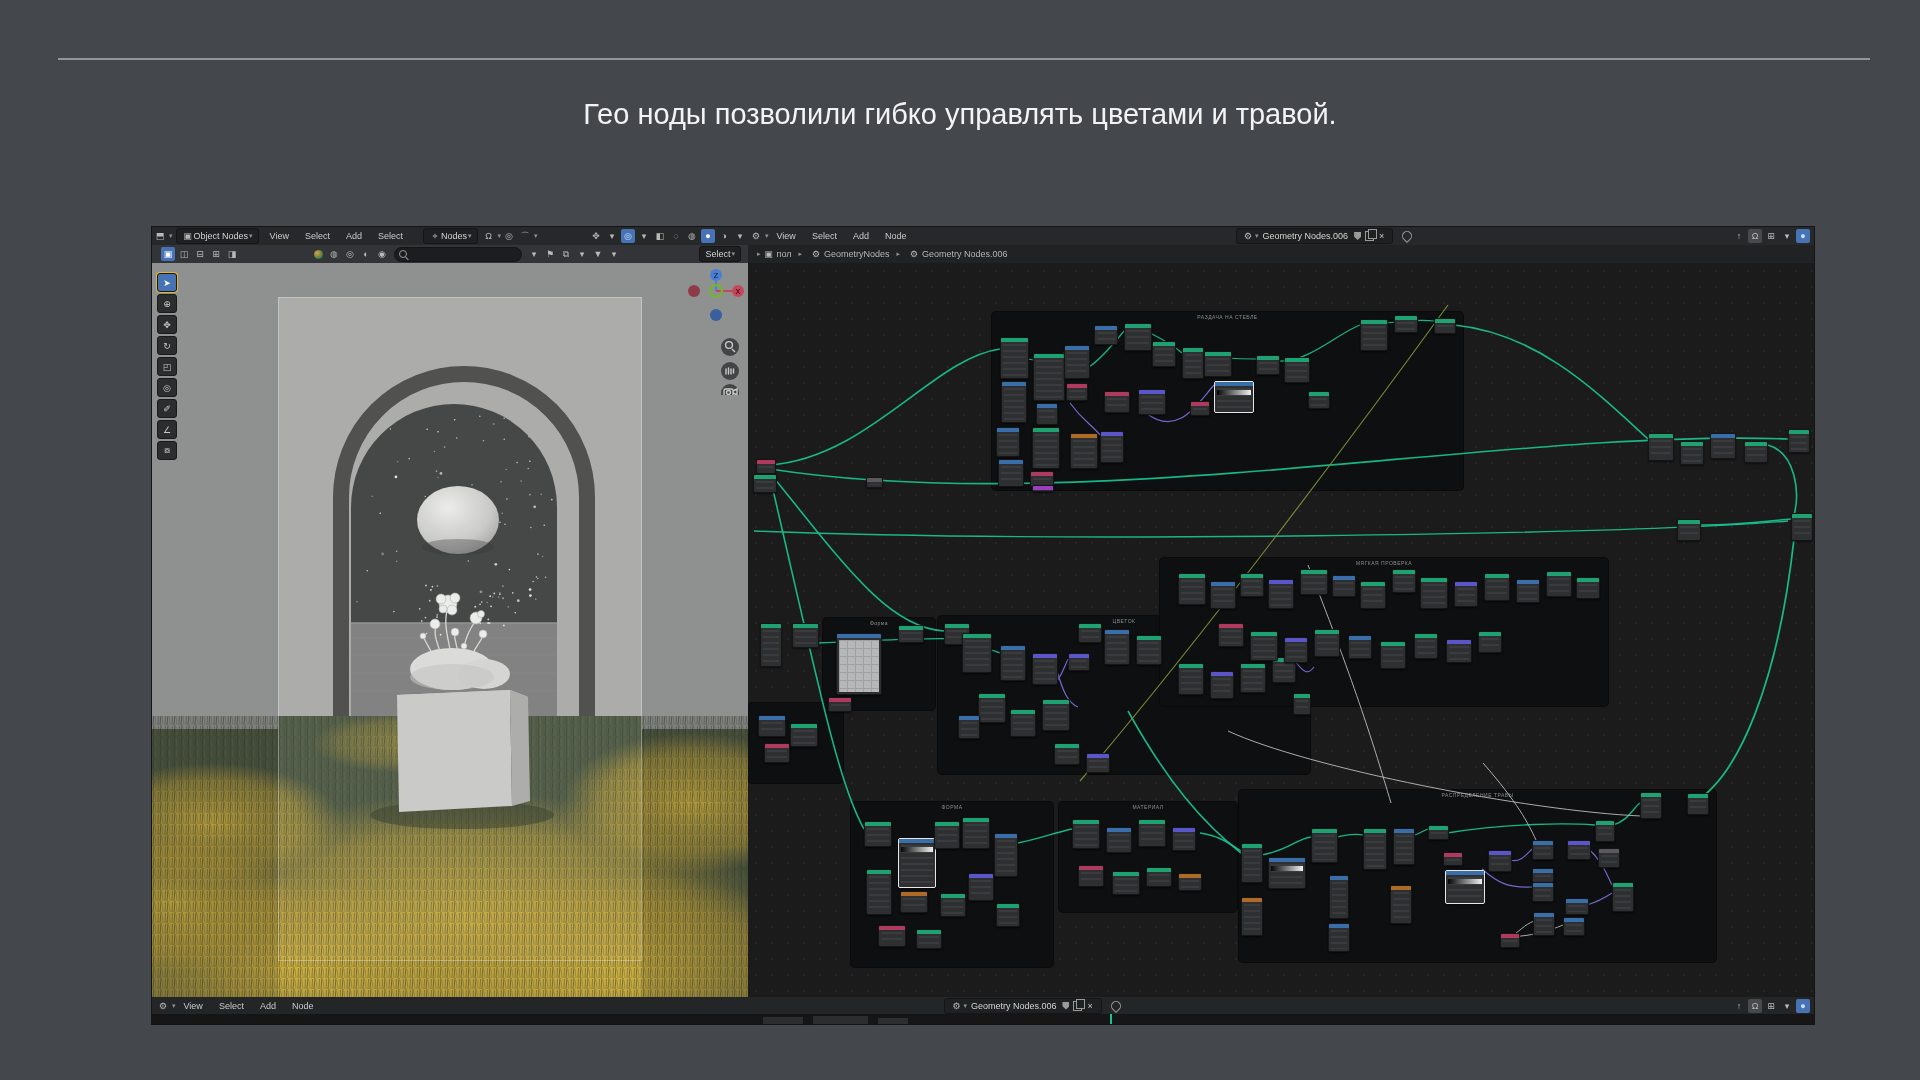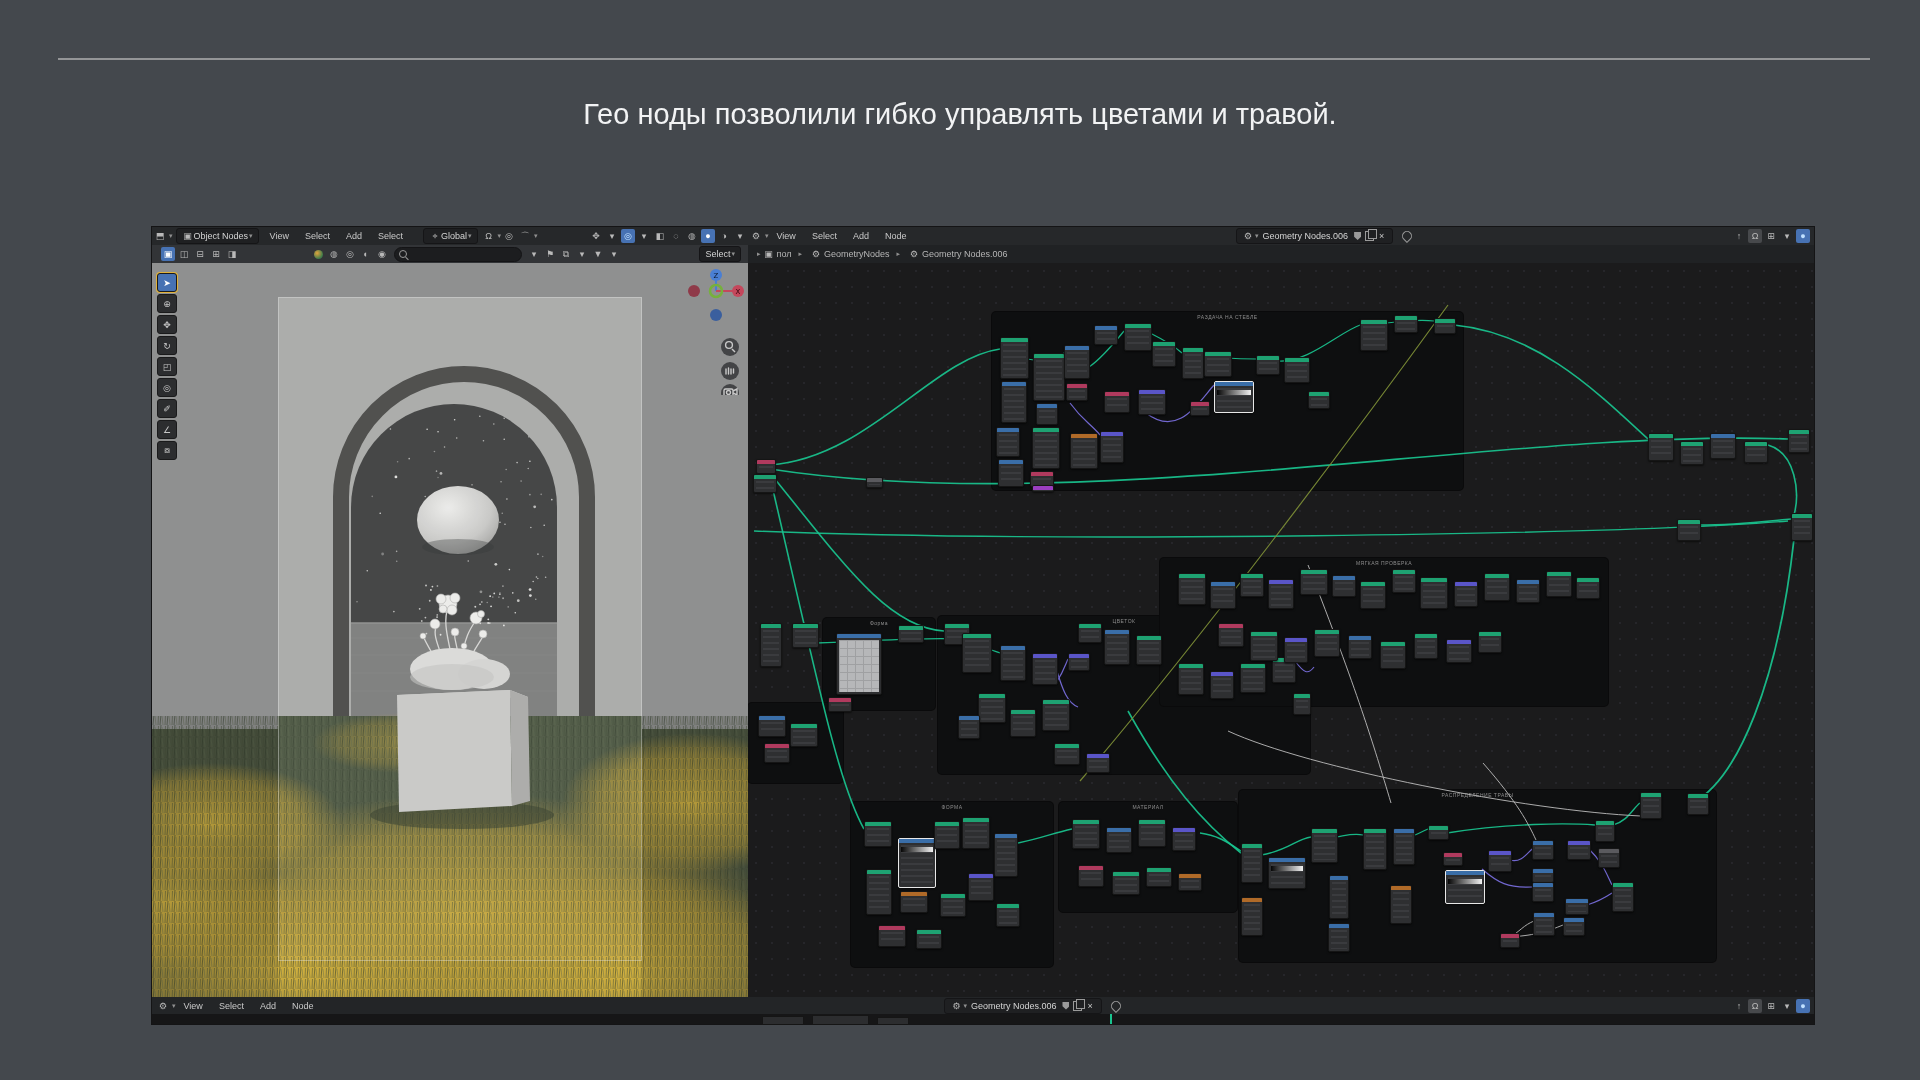--- a/index.html
+++ b/index.html
@@ -69,21 +69,21 @@
       <span class="icon">⬒</span>
         <span class="chev">▾</span>
       <span class="dd">
           <span class="icon" style="min-width:10px;">▣</span>
         <span>Object Nodes</span>
           <span class="chev">▾</span>
         </span>
       <span class="menu"><span>View</span><span>Select</span><span>Add</span><span>Select</span></span>
       <span class="dd" style="margin-left:12px;">
           <span class="icon" style="min-width:10px;">⌖</span>
-        <span>Global</span>
+        <span>Nodes</span>
           <span class="chev">▾</span>
         </span>
       <span class="icon">Ω</span>
         <span class="chev">▾</span>
       <span class="icon">◎</span>
       <span class="icon">⌒</span>
         <span class="chev">▾</span>
       <span style="flex:1"></span>
       <span><span class="icon">✥</span><span class="icon">▾</span><span class="icon" style="background: rgb(71, 114, 179); color: rgb(191, 224, 255);">◎</span><span class="icon">▾</span><span class="icon">◧</span><span class="icon">◌</span><span class="icon">◍</span><span class="icon active">●</span><span class="icon">◑</span><span class="icon">▾</span></span>
     </div>

